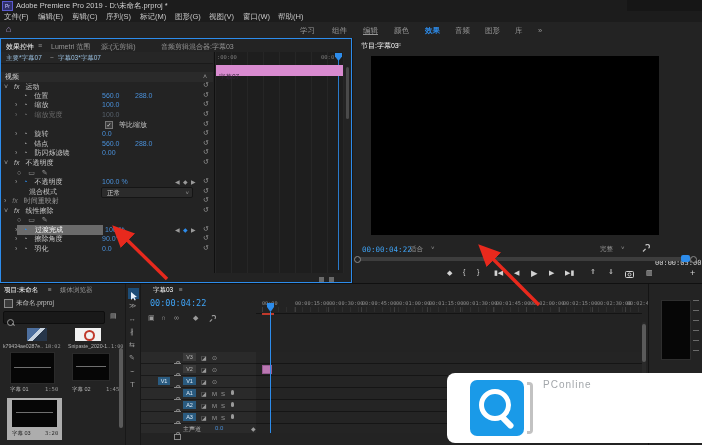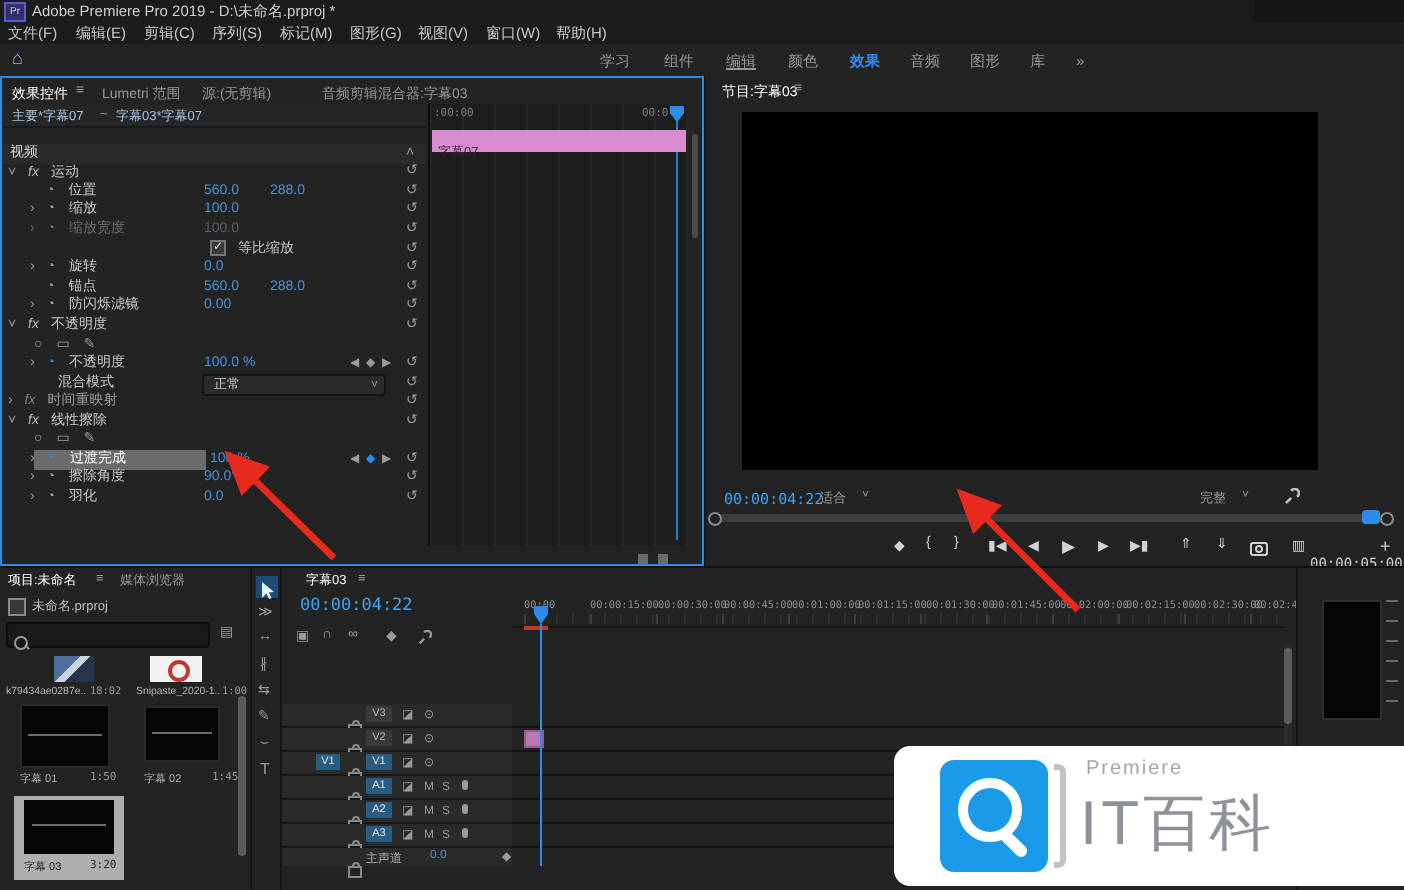--- a/index.html
+++ b/index.html
@@ -240,21 +240,21 @@
     <div class="abs" style="left:18px;top:18px;width:288px;height:179px;background:#000;"></div>
 
     <span class="abs nw mono tc" style="left:9px;top:207px;font-size:7.5px;">00:00:04:22</span>
     <span class="abs nw dim" style="left:57px;top:207px;font-size:6.5px;">适合</span>
     <span class="abs nw dim" style="left:78px;top:207px;font-size:6px;">˅</span>
     <span class="abs nw dim" style="left:247px;top:207px;font-size:6.5px;">完整</span>
     <span class="abs nw dim" style="left:268px;top:207px;font-size:6px;">˅</span>
     <svg class="abs" style="left:288px;top:206px;" width="9" height="9" viewBox="0 0 9 9">
         <path d="M2,7.5 L4.6,4.9 M4.6,1.4 a2.1,2.1 0 1 1 2.9,2.9" stroke="#bdbdbd" stroke-width="1.3" fill="none"></path>
       </svg>
-    <span class="abs nw mono" style="left:302px;top:221px;font-size:7px;color:#cfcfcf;margin-top:19px;">00:00:05:00</span>
+    <span class="abs nw mono" style="left:302px;top:221px;font-size:7px;color:#cfcfcf;">00:00:05:00</span>
 
     <div class="abs" style="left:3px;top:219px;width:340px;height:4px;background:#3d3d3d;border-radius:2px;"></div>
     <span class="abs" style="left:1px;top:218px;width:5px;height:5px;border:1px solid #8a8a8a;border-radius:50%;background:#232323;"></span>
     <span class="abs" style="left:337px;top:218px;width:5px;height:5px;border:1px solid #8a8a8a;border-radius:50%;background:#232323;"></span>
     <div class="abs" style="left:328px;top:217px;width:9px;height:7px;background:#2d8ceb;border-radius:2px;"></div>
 
     <div class="abs nw" style="left:0;top:228px;width:349px;height:16px;font-size:7px;color:#d2d2d2;">
       <span class="abs" style="left:94px;top:3px;">◆</span>
       <span class="abs" style="left:110px;top:2px;">{</span>
       <span class="abs" style="left:124px;top:2px;">}</span>
@@ -427,22 +427,21 @@
     <div class="abs" style="left:44px;top:16px;width:6px;height:58px;
          background:repeating-linear-gradient(180deg,#6a6a6a 0 1px,transparent 1px 10px);"></div>
   </div>
 
   <div class="abs" style="left:447px;top:373px;width:255px;height:70px;background:#ffffff;border-radius:8px 0 0 8px;z-index:50;">
     <div class="abs" style="left:23px;top:7px;width:54px;height:56px;background:#1a9ae8;border-radius:7px;">
       <span class="abs" style="left:9px;top:9px;width:22px;height:22px;border:5px solid #ffffff;border-radius:50%;"></span>
       <span class="abs" style="left:34px;top:34px;width:6px;height:16px;background:#ffffff;border-radius:3px;transform:rotate(-45deg);"></span>
     </div>
     <span class="abs" style="left:80px;top:9px;width:6px;height:52px;border:3px solid #c2c2c2;border-left:none;border-radius:0 4px 4px 0;box-sizing:border-box;"></span>
-    <span class="abs nw" style="left:96px;top:6px;font-size:10px;color:#a2a6aa;letter-spacing:1px;">Premiere</span>
-    <span class="abs nw" style="left:93px;top:18px;font-size:31px;color:#8d9399;letter-spacing:2px;">IT百科</span>
+    <span class="abs nw" style="left:96px;top:6px;font-size:10px;color:#a2a6aa;letter-spacing:1px;">PConline</span>
   </div>
 
   <svg class="abs" width="702" height="445" viewBox="0 0 702 445" style="left:0;top:0;pointer-events:none;z-index:60;">
     <defs>
       <marker id="ah" markerWidth="7" markerHeight="7" refX="4.5" refY="3" orient="auto">
         <path d="M0,0 L6.5,3 L0,6 Z" fill="#e8291d"></path>
       </marker>
     </defs>
     <line x1="167" y1="279" x2="117" y2="230" stroke="#e8291d" stroke-width="3.4" marker-end="url(#ah)"></line>
     <line x1="539" y1="305" x2="483" y2="249" stroke="#e8291d" stroke-width="3.4" marker-end="url(#ah)"></line>

